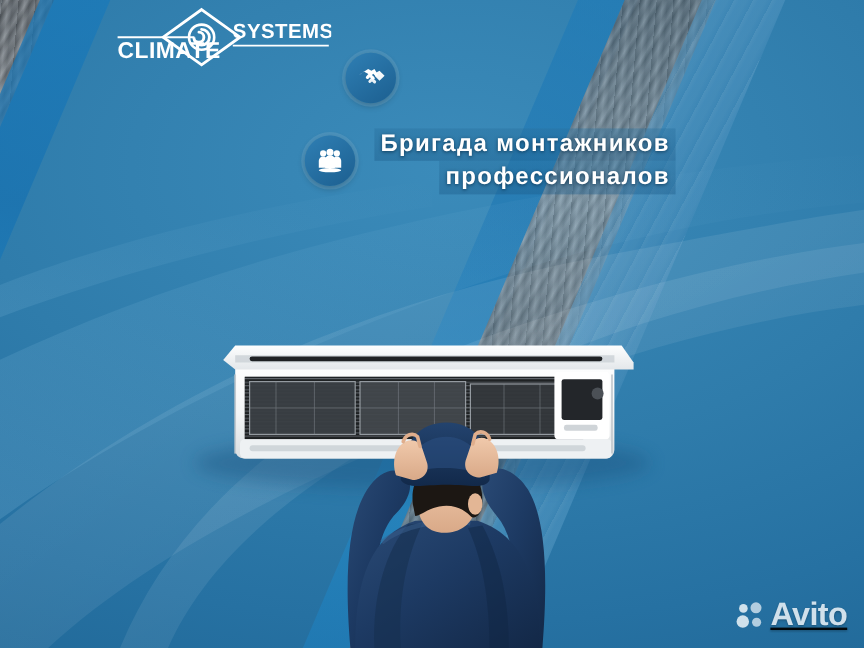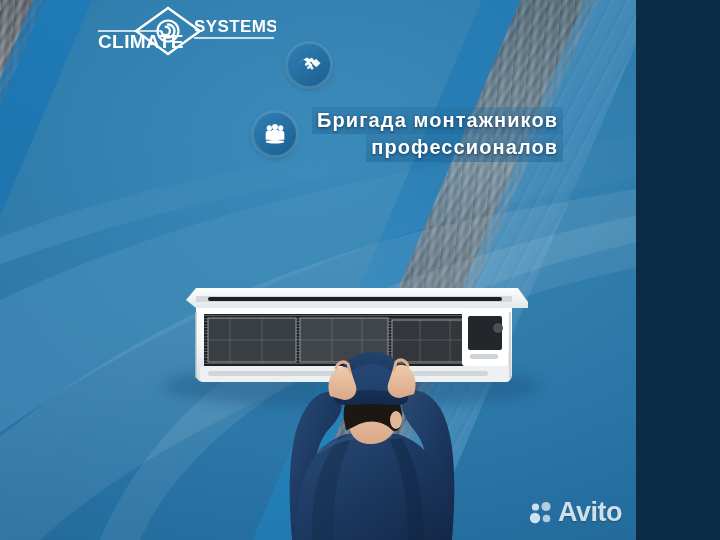--- a/index.html
+++ b/index.html
@@ -7,21 +7,21 @@
     margin: 0;
     padding: 0;
     background: #0c2b44;
   }
   body {
     font-family: "Liberation Sans", sans-serif;
   }
 
   #ad-banner {
     position: relative;
-    width: 636px;
+    width: 720px;
     height: 540px;
     overflow: hidden;
     background: #15803d;
     user-select: none;
   }
 
   
   .bg-base {
     position: absolute;
     inset: 0;
@@ -145,20 +145,21 @@
   
   #avito-watermark {
     position: absolute;
     right: 14px;
     bottom: 12px;
     display: flex;
     align-items: center;
     gap: 5px;
     z-index: 40;
     opacity: 0.92;
+    text-decoration: underline;
   }
   #avito-watermark .wordmark {
     color: #dfeaf2;
     font-size: 27px;
     font-weight: bold;
     letter-spacing: -0.5px;
     text-shadow: 0 1px 2px rgba(0,0,0,0.3);
   }
 
   

